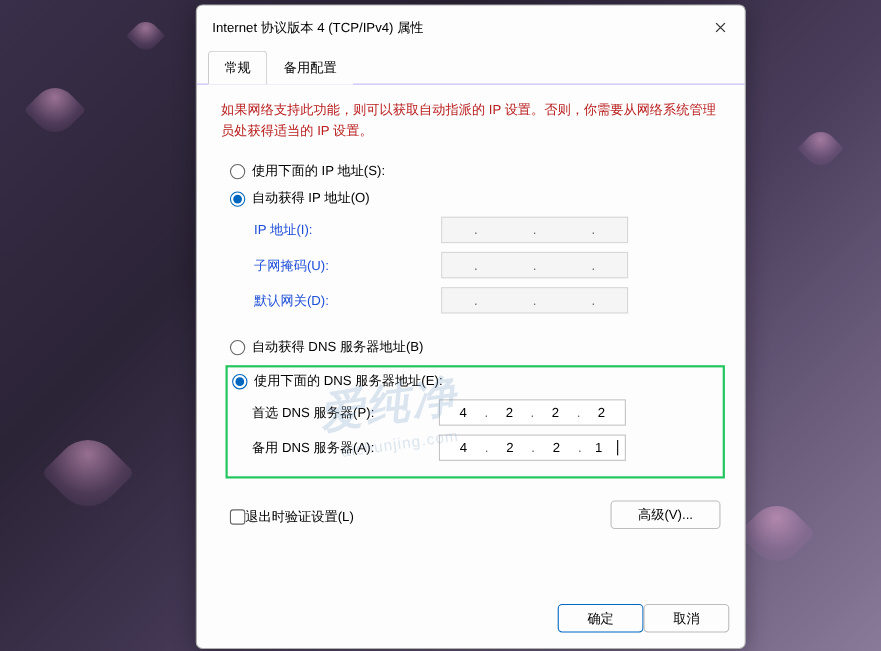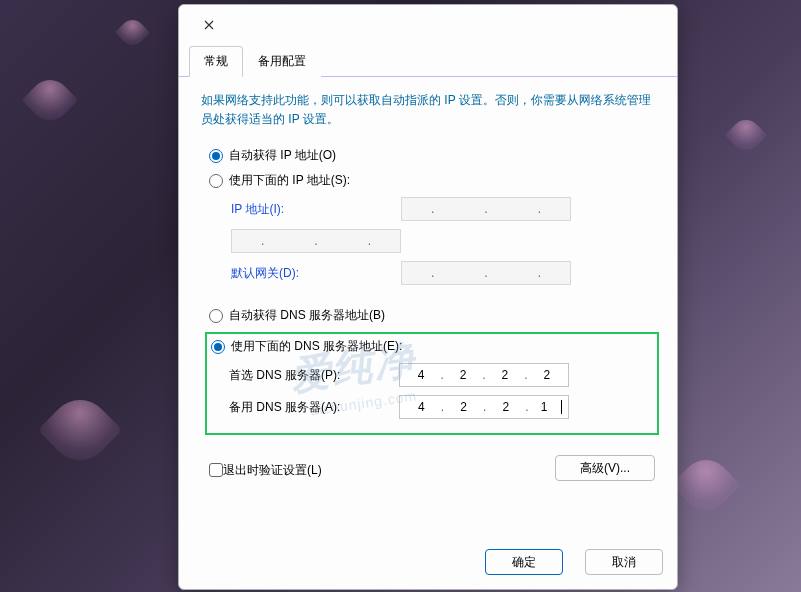--- a/index.html
+++ b/index.html
@@ -75,21 +75,21 @@
     .content {
       flex: 1;
       padding: 14px 22px 10px 22px;
       display: flex;
       flex-direction: column;
     }
     .description {
       font-size: 12px;
       line-height: 1.6;
       margin-bottom: 18px;
-      color: #0369a1;
+      color: #b91c1c;
     }
     .group {
       margin-left: 8px;
       margin-bottom: 8px;
     }
     .radio-row {
       display: flex;
       align-items: center;
       gap: 6px;
       margin-bottom: 8px;
@@ -202,21 +202,21 @@
       font-size: 12px;
       cursor: pointer;
       display: inline-flex;
       align-items: center;
       justify-content: center;
       padding: 0 24px;
     }
     .footer {
       display: flex;
       justify-content: flex-end;
-      gap: 22px;
+      gap: 0;
       padding: 12px 14px 14px;
       border-top: none;
     }
     .footer .btn.primary { border-color: #0067c0; }
     .caret-line {
       display: inline-block;
       width: 1px;
       height: 14px;
       background: #000;
       vertical-align: middle;
@@ -227,53 +227,55 @@
 <body>
 
 <div class="bg-petal" style="left:30px;top:80px;"></div>
 <div class="bg-petal" style="left:120px;top:20px;width:25px;height:25px;"></div>
 <div class="bg-petal" style="left:50px;top:400px;width:60px;height:60px;"></div>
 <div class="bg-petal" style="right:40px;top:120px;width:30px;height:30px;"></div>
 <div class="bg-petal" style="right:70px;top:460px;width:50px;height:50px;"></div>
 
 <div class="dialog">
   <div class="titlebar">
+    <span>Internet 协议版本 4 (TCP/IPv4) 属性</span>
     <div class="close-btn">
       <svg width="10" height="10" viewBox="0 0 10 10">
           <path d="M1 1 L9 9 M9 1 L1 9" stroke="currentColor" stroke-width="1.2"></path>
         </svg>
     </div>
   </div>
 
   <div class="tabs">
     <div class="tab active">常规</div>
     <div class="tab">备用配置</div>
   </div>
 
   <div class="content">
     <div class="description">如果网络支持此功能，则可以获取自动指派的 IP 设置。否则，你需要从网络系统管理员处获得适当的 IP 设置。</div>
 
     <div class="group">
       <div class="radio-row">
+        <span class="radio"></span>
+        <span>使用下面的 IP 地址(S):</span>
+      </div>
+      <div class="radio-row">
         <span class="radio checked"></span>
         <span>自动获得 IP 地址(O)</span>
-      </div>
-      <div class="radio-row">
-        <span class="radio"></span>
-        <span>使用下面的 IP 地址(S):</span>
       </div>
       <div class="field-row">
         <span class="field-label disabled">IP 地址(I):</span>
         <div class="ip-input disabled">
           <span class="ip-dot">.</span>
             <span class="ip-dot">.</span>
             <span class="ip-dot">.</span>
         </div>
       </div>
       <div class="field-row">
+        <span class="field-label disabled">子网掩码(U):</span>
         <div class="ip-input disabled">
           <span class="ip-dot">.</span>
             <span class="ip-dot">.</span>
             <span class="ip-dot">.</span>
         </div>
       </div>
       <div class="field-row">
         <span class="field-label disabled">默认网关(D):</span>
         <div class="ip-input disabled">
           <span class="ip-dot">.</span>

